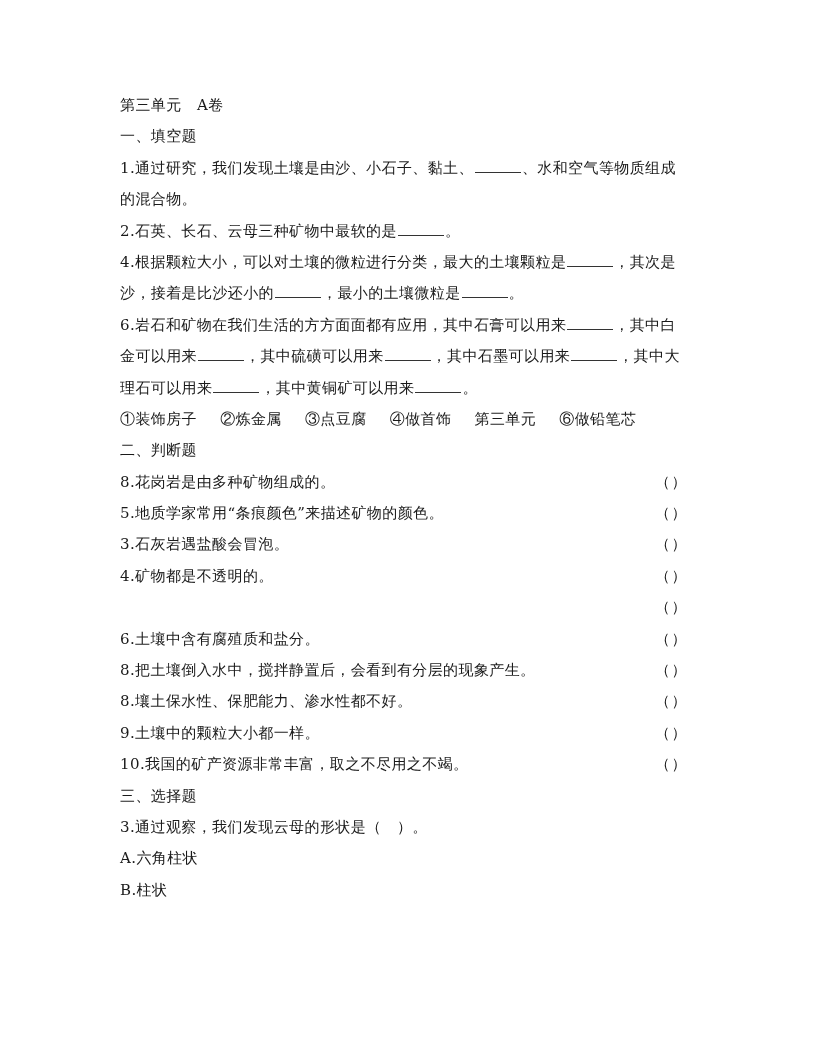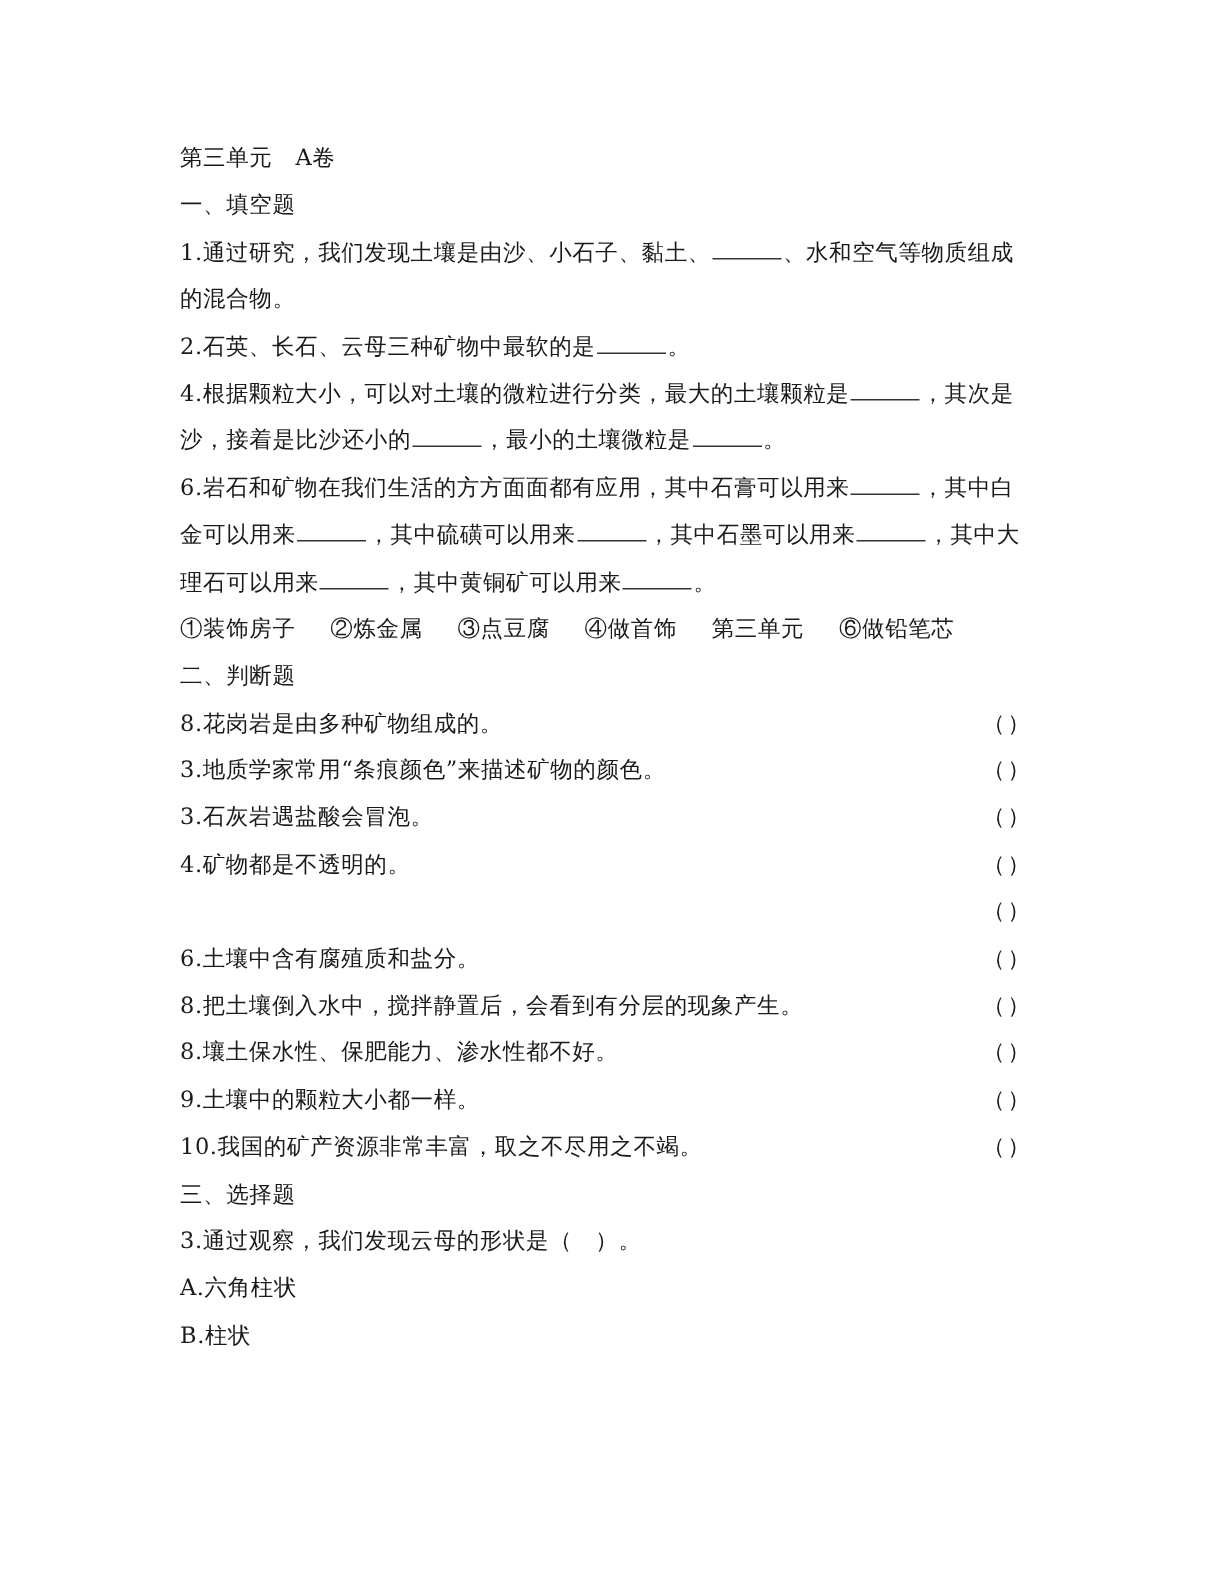--- a/index.html
+++ b/index.html
@@ -49,21 +49,21 @@
     <span>第三单元</span><span class="gap"></span>
     <span>⑥做铅笔芯</span>
   </div>
 
   <div class="line">二、判断题</div>
 
   <div class="line"><span>8.花岗岩是由多种矿物组成的。</span><span class="judge-paren">
         <span>（</span>
         <span>）</span>
       </span></div>
-  <div class="line"><span>3.地质学家常用“条痕颜色”来描述矿物的颜色。</span><span class="judge-paren">
+  <div class="line"><span>5.地质学家常用“条痕颜色”来描述矿物的颜色。</span><span class="judge-paren">
         <span>（</span>
         <span>）</span>
       </span></div>
   <div class="line"><span>3.石灰岩遇盐酸会冒泡。</span><span class="judge-paren">
         <span>（</span>
         <span>）</span>
       </span></div>
   <div class="line"><span>4.矿物都是不透明的。</span><span class="judge-paren">
         <span>（</span>
         <span>）</span>

